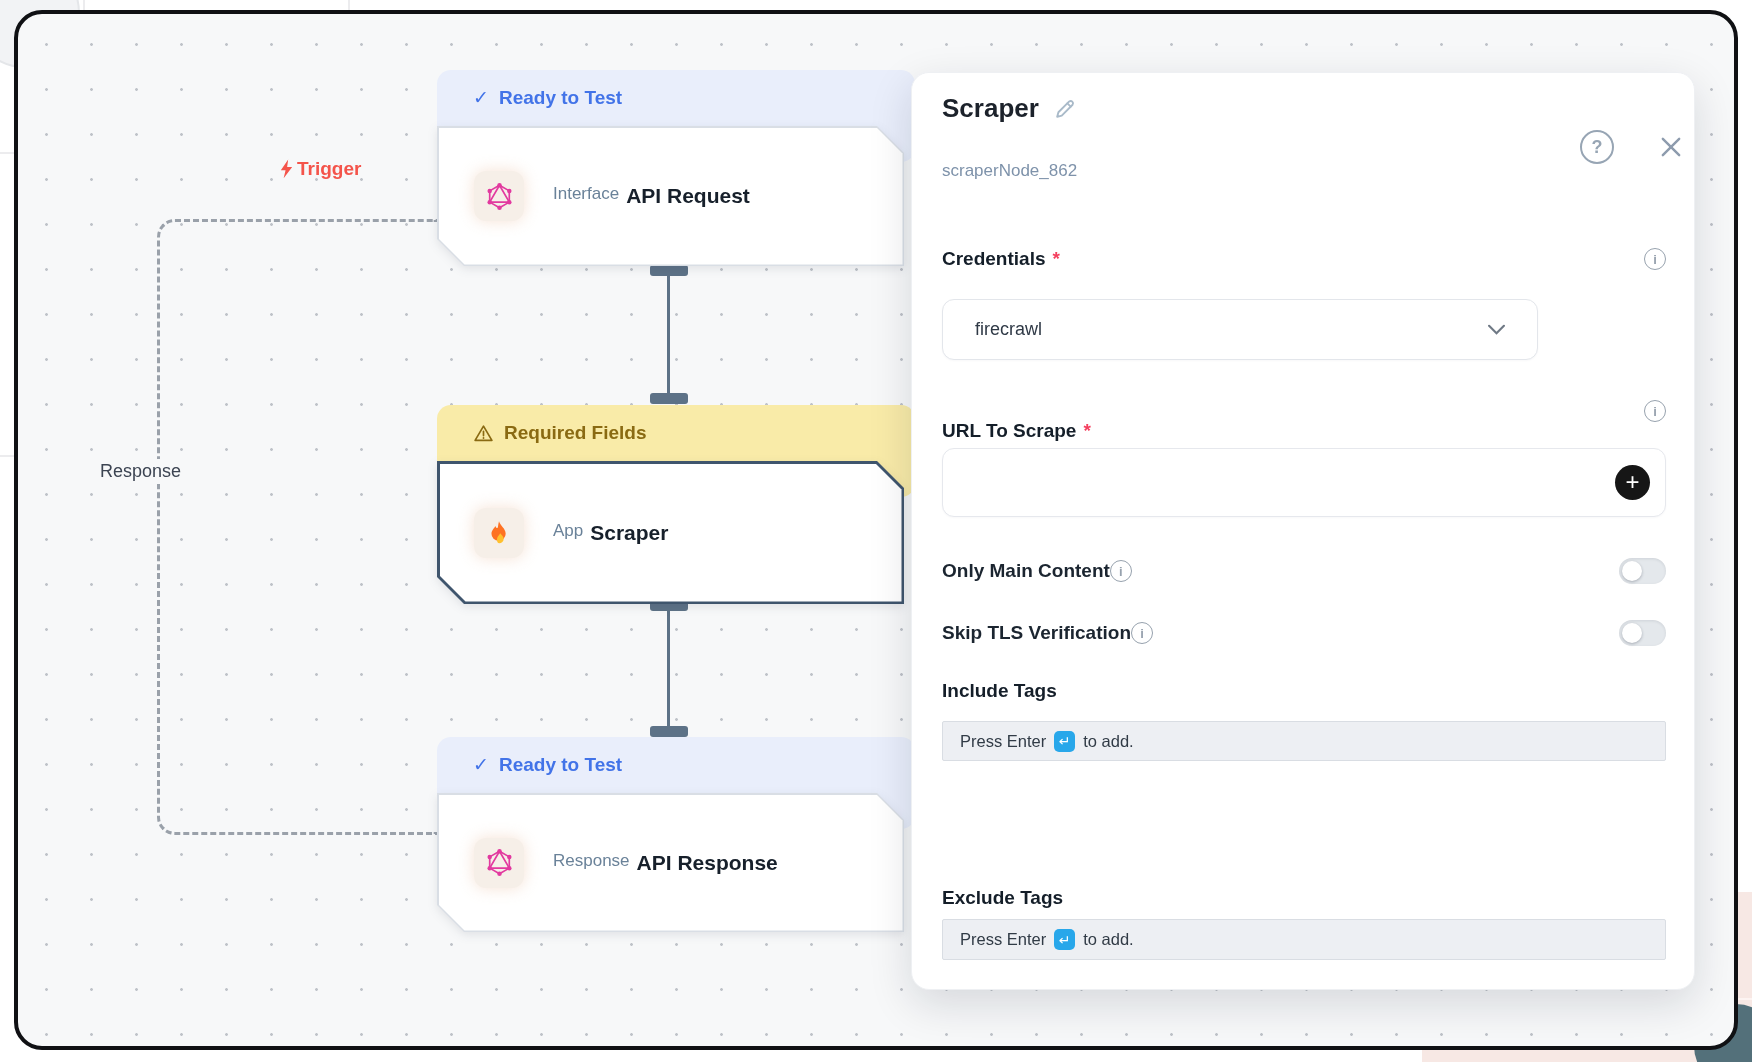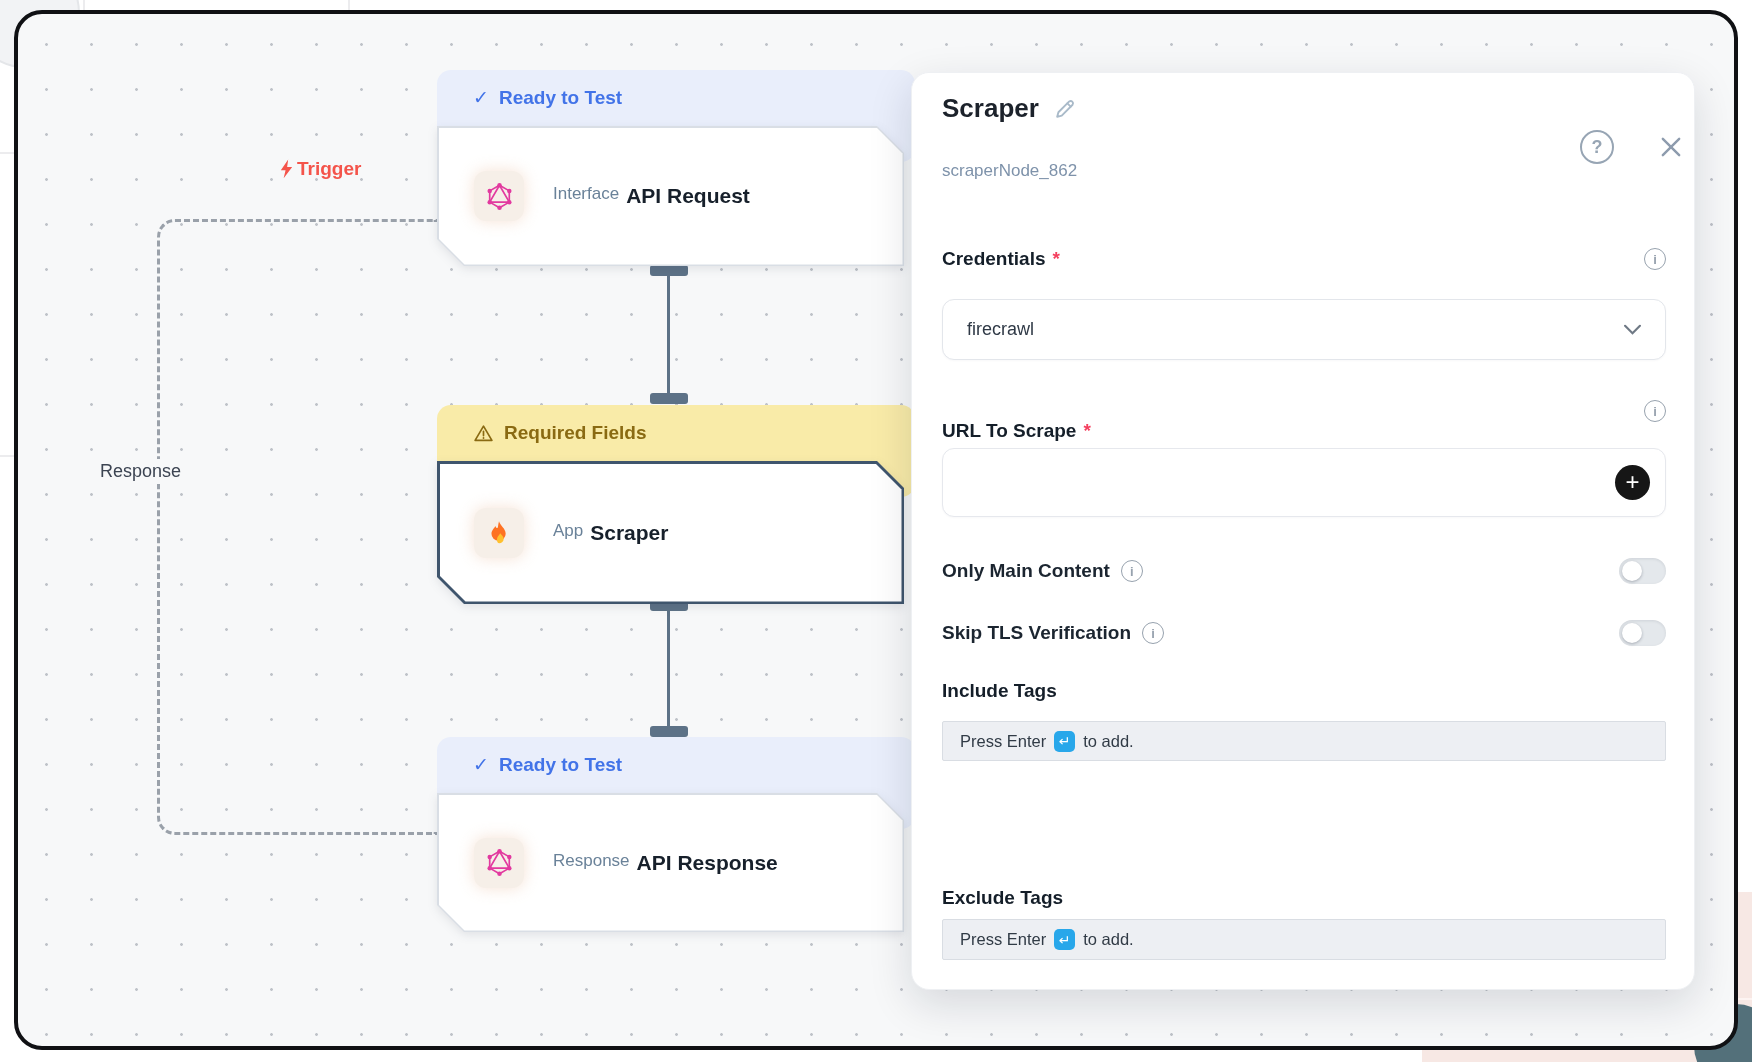--- a/index.html
+++ b/index.html
@@ -72,33 +72,33 @@
     display:flex; align-items:center; justify-content:center; cursor:pointer; }
   .p-close { position:absolute; left:745px; top:60px; width:28px; height:28px; cursor:pointer; }
 
   .f-label { position:absolute; left:30px; display:flex; align-items:center; gap:7px;
     font-size:19px; font-weight:700; color:#141e29; }
   .star { color:#f43f5e; font-weight:700; }
   .info-i { width:22px; height:22px; border:1.8px solid #97a2ae; border-radius:50%; color:#97a2ae;
     font-size:13px; font-weight:700; display:inline-flex; align-items:center; justify-content:center; flex:none; }
   .info-right { position:absolute; right:28px; }
 
-  .f-select { position:absolute; left:30px; width:724px; height:61px; border:1px solid #e3e6eb;
-    border-radius:12px; background:#fff; display:flex; align-items:center; padding:0 24px;
+  .f-select { position:absolute; left:30px; width:596px; height:61px; border:1px solid #e3e6eb;
+    border-radius:12px; background:#fff; display:flex; align-items:center; padding:0 32px;
     font-size:18px; color:#2f3946; cursor:pointer; box-shadow:0 1px 2px rgba(20,30,50,0.03); }
   .f-select .chev { margin-left:auto; }
 
   .f-input { position:absolute; left:30px; width:724px; height:69px; border:1px solid #e6e8ed;
     border-radius:12px; background:#fff; font-size:18px; color:#2f3946; padding:0 60px 0 22px;
     outline:none; box-shadow:0 1px 2px rgba(20,30,50,0.03); }
   .plus-btn { position:absolute; right:44px; width:35px; height:35px; border-radius:50%; background:#161616;
     color:#fff; font-size:24px; font-weight:500; display:flex; align-items:center; justify-content:center;
     cursor:pointer; border:none; line-height:1; padding-bottom:2px; }
 
-  .t-row { position:absolute; left:30px; width:724px; height:28px; display:flex; align-items:center; gap:11px;
+  .t-row { position:absolute; left:30px; width:724px; height:28px; display:flex; align-items:center; 
     font-size:19px; font-weight:700; color:#1b2530;text-align:center; }
   .toggle { position:absolute; right:0; top:1px; width:47px; height:26px; border-radius:13px; background:#e4e8ec;
     box-shadow: inset 0 1px 3px rgba(20,30,50,0.10); cursor:pointer; }
   .toggle .knob { position:absolute; left:3px; top:3px; width:20px; height:20px; border-radius:50%;
     background:#ffffff; box-shadow:0 1px 3px rgba(20,30,50,0.30); }
 
   .hint-bar { position:absolute; left:30px; width:724px; border:1px solid #d9dde3; border-radius:2px;
     background:#edeff3; display:flex; align-items:center; gap:8px; padding:0 17px;
     font-size:16.5px; color:#313b46; }
   .enter-key { width:21px; height:21px; border-radius:5px; background:#28a7ea; color:#fff;

